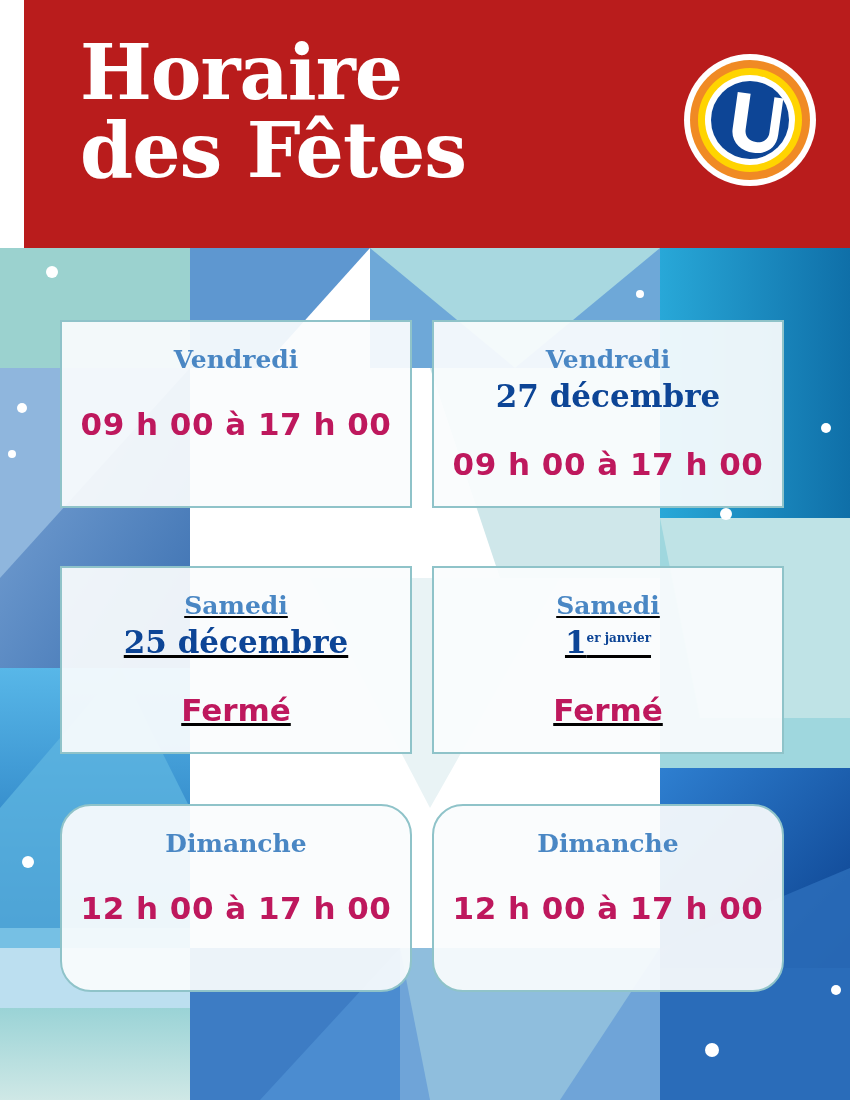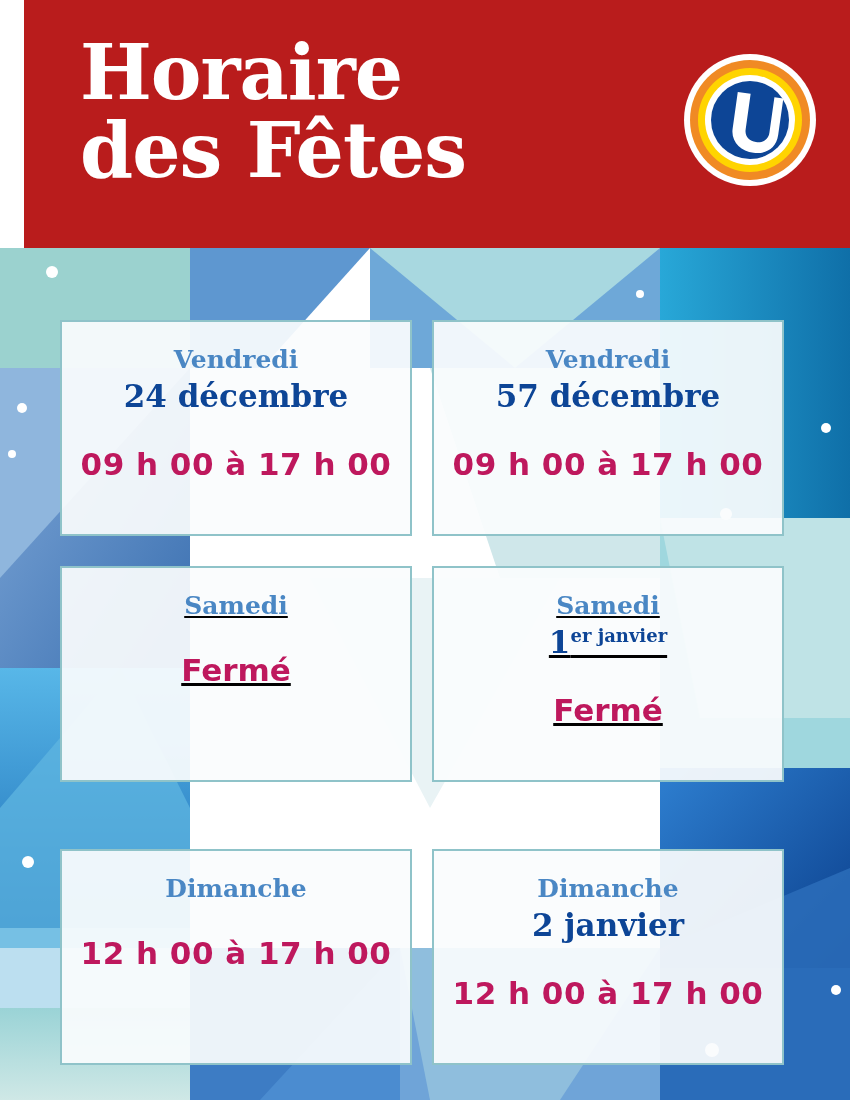--- a/index.html
+++ b/index.html
@@ -64,53 +64,53 @@
   .grid {
     position: absolute;
     left: 0;
     top: 248px;
     width: 850px;
     height: 852px;
   }
   .card {
     position: absolute;
     width: 352px;
-    height: 216px;
+    height: 188px;
     background: rgba(250, 252, 253, 0.93);
     border: 2px solid #8fc3c9;
     box-sizing: border-box;
     display: flex;
     flex-direction: column;
     align-items: center;
     justify-content: flex-start;
     padding-top: 22px;
   }
   .card.col1 { left: 60px; }
   .card.col2 { left: 432px; }
   .card.row1 { top: 72px; }
   .card.row2 { top: 318px; text-decoration: underline; }
-  .card.row3 { top: 601px; }
+  .card.row3 { top: 556px; border-radius: 31px; }
 
   .day {
     font-family: "DejaVu Serif", serif;
     font-weight: bold;
     font-size: 25px;
     color: #4a87c4;
     line-height: 32px;
   }
   .date {
     font-family: "DejaVu Serif", serif;
     font-weight: bold;
     font-size: 31px;
     color: #0d4596;
     line-height: 40px;
     margin-top: 0px;
   }
   .date sup {
-    font-size: 18px;
+    font-size: 12px;
     vertical-align: super;
     line-height: 0;
   }
   .hours {
     font-family: "DejaVu Sans", sans-serif;
     font-weight: bold;
     font-size: 31px;
     color: #be185d;
     letter-spacing: 0.5px;
     margin-top: 30px;
@@ -199,45 +199,44 @@
     <circle cx="712" cy="802" r="7" fill="#ffffff"></circle>
     <circle cx="836" cy="742" r="5" fill="#ffffff"></circle>
     <circle cx="640" cy="46" r="4" fill="#ffffff"></circle>
   </svg>
 </div>
 
 <div class="grid">
 
   <div class="card col1 row1">
     <div class="day">Vendredi</div>
-    <div class="date"><span>24 décembre</span></div>
     <div class="hours">09 h 00 à 17 h 00</div>
   </div>
 
   <div class="card col2 row1">
     <div class="day">Vendredi</div>
-    <div class="date"><span>57 décembre</span></div>
+    <div class="date"><span>27 décembre</span></div>
     <div class="hours">09 h 00 à 17 h 00</div>
   </div>
 
   <div class="card col1 row2">
     <div class="day">Samedi</div>
+    <div class="date"><span>25 décembre</span></div>
     <div class="hours closed">Fermé</div>
   </div>
 
   <div class="card col2 row2">
     <div class="day">Samedi</div>
     <div class="date"><span>1</span><sup>er janvier</sup></div>
     <div class="hours closed">Fermé</div>
   </div>
 
   <div class="card col1 row3">
     <div class="day">Dimanche</div>
     <div class="hours">12 h 00 à 17 h 00</div>
   </div>
 
   <div class="card col2 row3">
     <div class="day">Dimanche</div>
-    <div class="date"><span>2 janvier</span></div>
     <div class="hours">12 h 00 à 17 h 00</div>
   </div>
 
 </div>
 
 </body></html>

